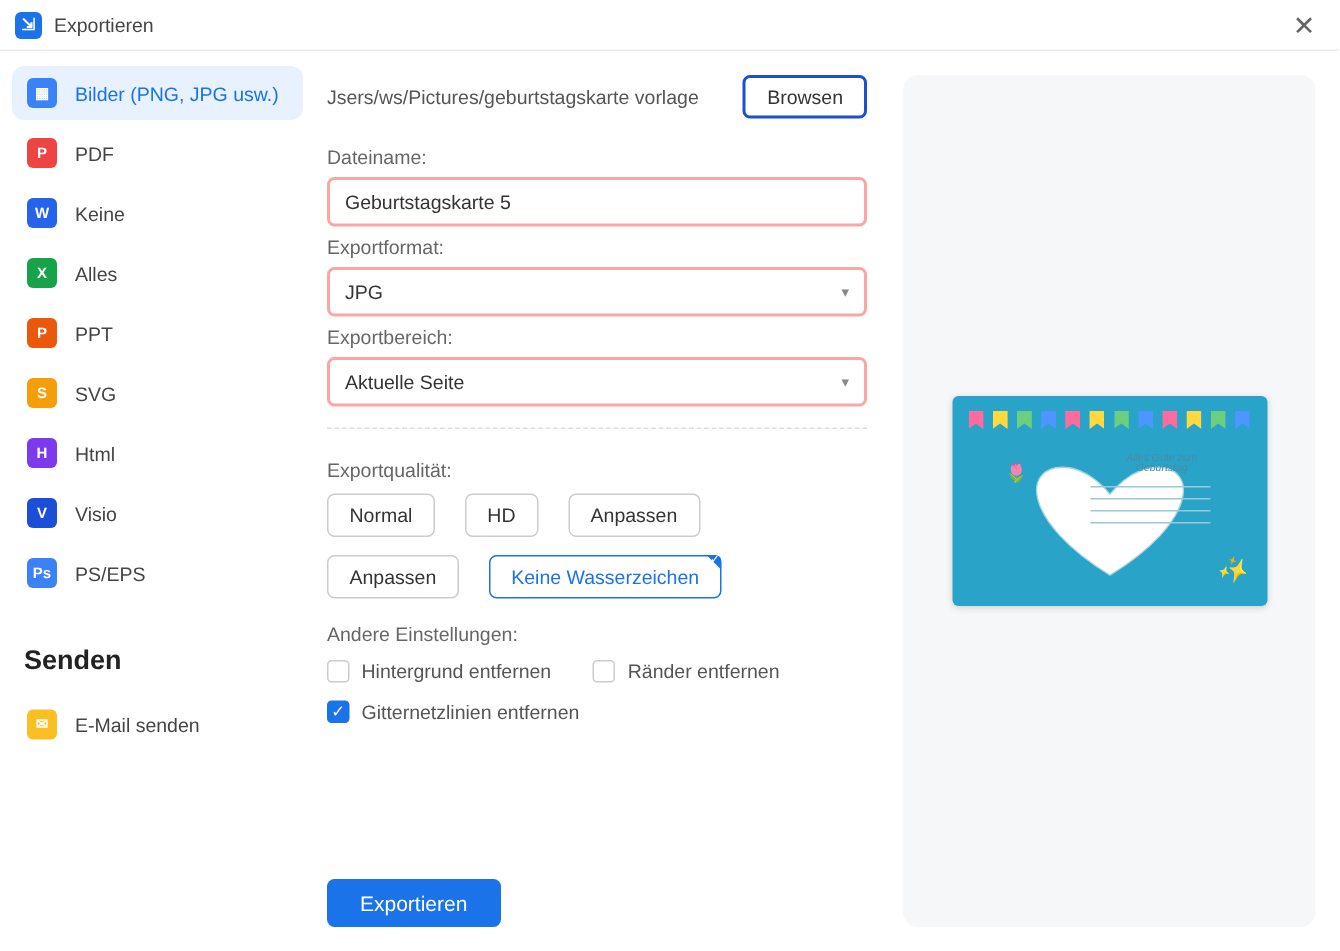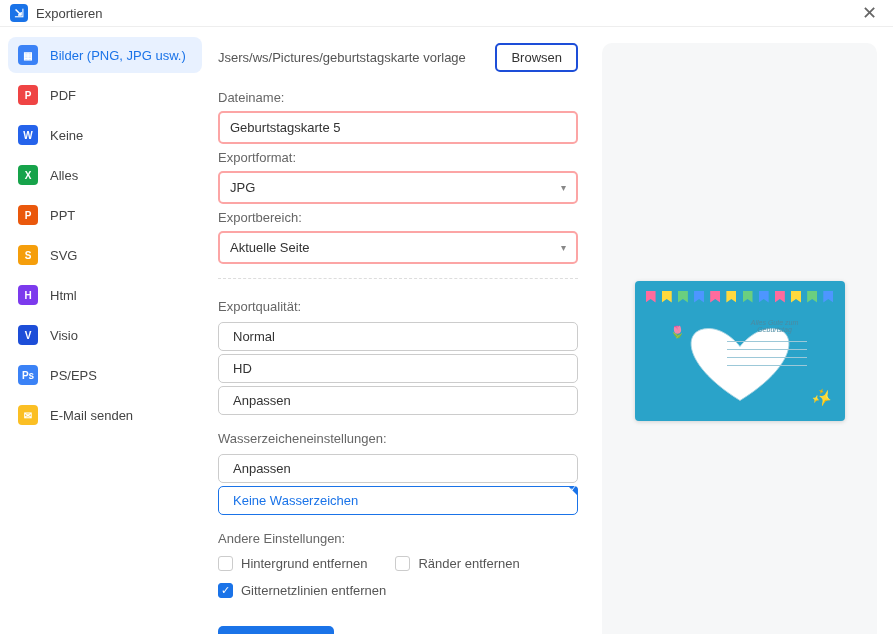--- a/index.html
+++ b/index.html
@@ -20,21 +20,21 @@
   .form { width: 360px; display:flex; flex-direction:column; }
   .row { display:flex; align-items:center; margin-bottom: 12px; gap:10px;}
   .path { color:#555; font-size:13px; flex:1; white-space:nowrap; overflow:hidden; text-overflow:ellipsis;}
   .btn { border:2px solid #1d4ed8; background:#fff; border-radius:5px; padding:5px 14px; cursor:pointer; font-size:13px; color:#333;}
   .btn-primary { background:#1a73e8; color:#fff; border:none; padding:8px 22px; border-radius:5px; font-size:14px; cursor:pointer;}
   .label { color:#666; font-size:13px; margin-bottom:6px; margin-top:6px;}
   .input, .select { width:100%; border:2px solid #fca5a5; border-radius:5px; padding:7px 10px; font-size:13px; color:#333; background:#fff; position:relative;}
   .select { display:flex; align-items:center; justify-content:space-between; cursor:pointer;}
   .chev { color:#888; font-size:10px;}
   .divider { border-top:1px dashed #ddd; margin:14px 0;}
-  .opt-group { display:flex; gap:3px; flex-wrap:wrap; margin-bottom:10px; margin-top:2px;flex-direction:column;}
+  .opt-group { display:flex; gap:20px; flex-wrap:wrap; margin-bottom:10px; margin-top:2px;}
   .opt { border:1px solid #ccc; border-radius:5px; padding:6px 14px; cursor:pointer; font-size:13px; color:#333; background:#fff; position:relative;}
   .opt.selected { border-color:#1a73e8; color:#1a73e8; }
   .opt.selected::after { content:''; position:absolute; top:-1px; right:-1px; width:0; height:0; border-left:10px solid transparent; border-top:10px solid #1a73e8; border-top-right-radius:4px;}
   .opt.selected::before { content:'✓'; position:absolute; top:-3px; right:0px; font-size:8px; color:#fff; z-index:1;}
   .check-row { display:flex; align-items:center; gap:8px; margin-bottom:8px; margin-top:4px; flex-wrap:wrap;}
   .check-row.double { gap: 28px;}
   .chk { display:flex; align-items:center; gap:8px; cursor:pointer; color:#555; font-size:13px;}
   .chkbox { width:15px; height:15px; border:1px solid #ccc; border-radius:3px; display:flex; align-items:center; justify-content:center; background:#fff;}
   .chkbox.checked { background:#1a73e8; border-color:#1a73e8; color:#fff; font-size:11px;}
   .preview { flex:1; background:#f6f7f8; border-radius:10px; display:flex; align-items:center; justify-content:center; padding:20px; }
@@ -91,20 +91,21 @@
         </div>
       <div class="side-item">
           <div class="ico ico-visio">V</div>
           <span>Visio</span>
         </div>
       <div class="side-item">
           <div class="ico ico-ps">Ps</div>
           <span>PS/EPS</span>
         </div>
 
+      <div class="side-section-title">Senden</div>
       <div class="side-item">
           <div class="ico ico-mail">✉</div>
           <span>E-Mail senden</span>
         </div>
     </div>
 
     <div class="main">
       <div class="form">
         <div class="row">
           <div class="path">Jsers/ws/Pictures/geburtstagskarte vorlage</div>
@@ -128,21 +129,20 @@
 
         <div class="divider"></div>
 
         <div class="label">Exportqualität:</div>
         <div class="opt-group">
           <div class="opt">Normal</div>
           <div class="opt">HD</div>
           <div class="opt">Anpassen</div>
         </div>
 
-        <div class="label">Wasserzeicheneinstellungen:</div>
         <div class="opt-group">
           <div class="opt">Anpassen</div>
           <div class="opt selected">Keine Wasserzeichen</div>
         </div>
 
         <div class="label">Andere Einstellungen:</div>
         <div class="check-row double">
           <label class="chk">
               <span class="chkbox"></span>
               <span>Hintergrund entfernen</span>

